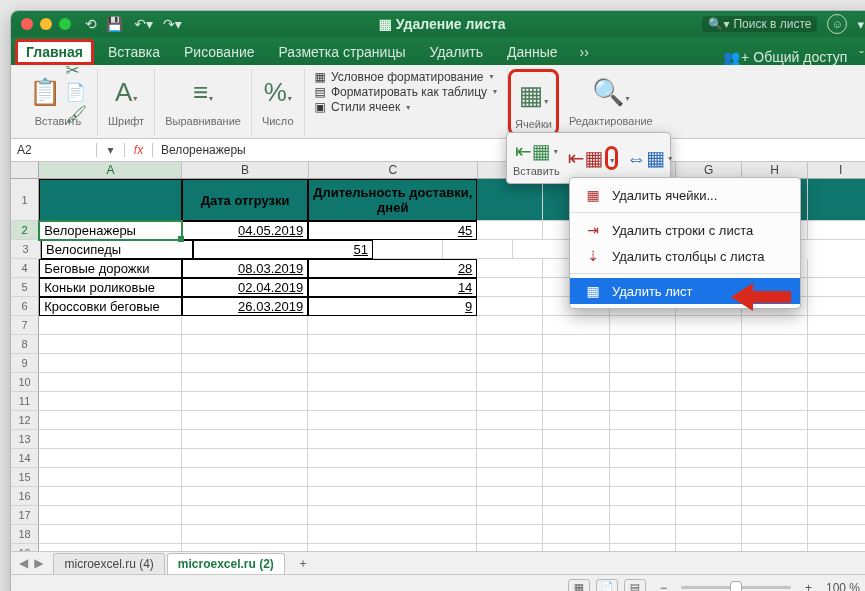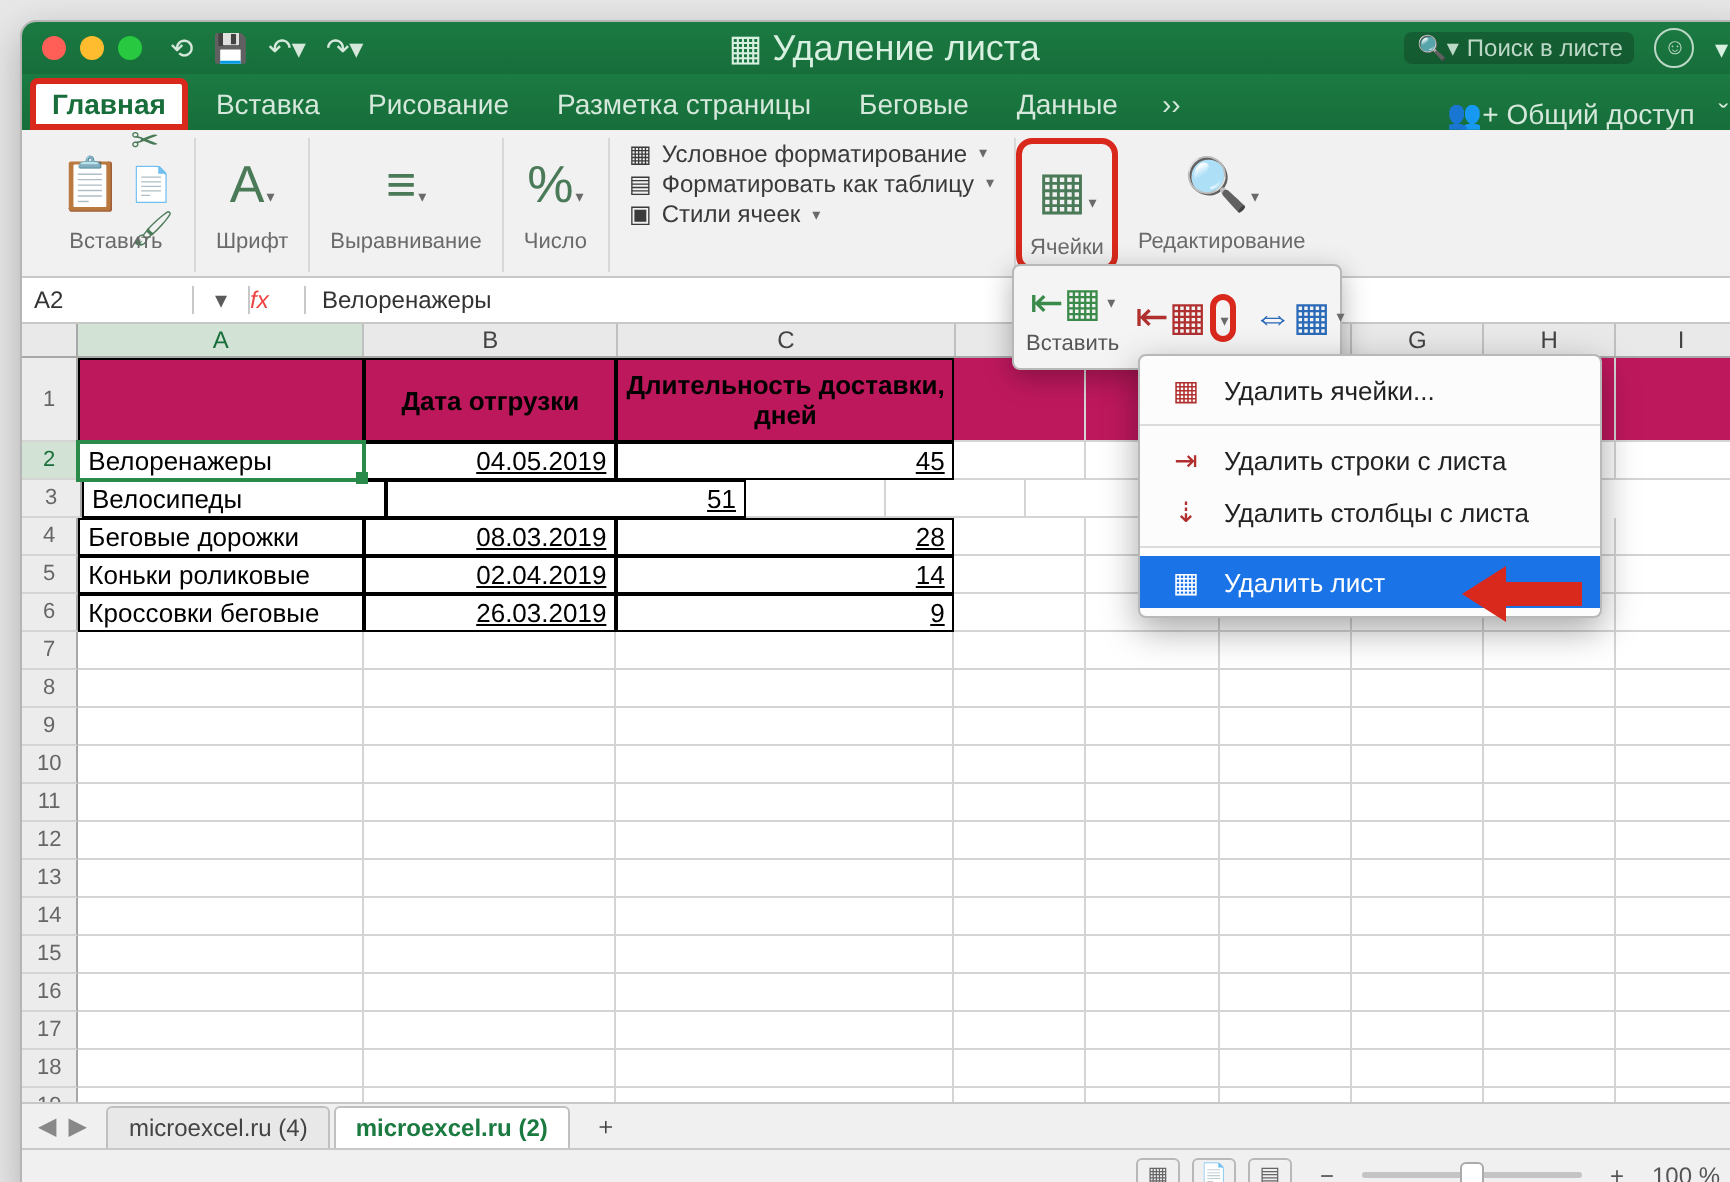--- a/index.html
+++ b/index.html
@@ -6,21 +6,21 @@
   body { background: #e8e8e8; padding: 10px; }
   .window { width: 865px; height: 591px; background: #fff; border: 1px solid #b5b5b5; border-radius: 8px; box-shadow: 0 6px 20px rgba(0,0,0,.25); overflow: hidden; display: flex; flex-direction: column; position: relative; }
 
   
   .titlebar { height: 26px; background: linear-gradient(#1b7a42, #176e3a); display: flex; align-items: center; padding: 0 10px; color: #d8f0e0; font-size: 13px; }
   .traffic { display: flex; gap: 7px; margin-right: 14px; }
   .traffic span { width: 12px; height: 12px; border-radius: 50%; }
   .tr { background: #ff5f57; } .ty { background: #febc2e; } .tg { background: #28c840; }
   .qat { display: flex; gap: 10px; align-items: center; }
   .qat-icon { color: #d5e8db; font-size: 14px; }
-  .title-center { flex: 1; text-align: center; font-size: 18px; }
+  .title-center { flex: 1; text-align: center; font-size: 14px; font-weight: bold; }
   .title-right { display: flex; align-items: center; gap: 10px; }
   .search-box { display: flex; align-items: center; gap: 4px; background: rgba(0,0,0,.2); border-radius: 4px; padding: 1px 6px; font-size: 12px; color: #bcd8c6; }
   .smiley { width: 20px; height: 20px; border: 1px solid #bcd8c6; border-radius: 50%; display: flex; align-items: center; justify-content: center; font-size: 11px; color: #bcd8c6; }
 
   
   .tabs { height: 28px; background: linear-gradient(#1b7a42, #176e3a); display: flex; align-items: flex-end; padding: 0 10px 0 4px; color: #d5e8db; font-size: 14px; gap: 4px; }
   .tab { padding: 5px 10px; cursor: pointer; }
   .tab.active { background: #fff; color: #176e3a; font-weight: 600; border-radius: 4px 4px 0 0; }
   .tab-highlight { border: 3px solid #d9291c; border-radius: 6px; padding: 2px 8px; }
   .tab-more { color: #d5e8db; padding: 5px 8px; }
@@ -36,38 +36,38 @@
   .med-icon { font-size: 17px; color: #4a7a57; }
   .drop-arrow { font-size: 8px; color: #6a6a6a; margin-left: 1px; }
   .sub-item { display: flex; align-items: center; gap: 5px; font-size: 12px; color: #3a3a3a; height: 17px; }
   .stacked { display: flex; flex-direction: column; justify-content: center; gap: 1px; height: 46px; }
   .cells-highlight { border: 3px solid #d9291c; border-radius: 8px; padding: 0 4px; }
 
   
   .formula-bar { height: 23px; display: flex; align-items: center; border-bottom: 1px solid #c8c8c8; font-size: 12px; color: #333; }
   .name-box { width: 86px; padding: 0 6px; border-right: 1px solid #c8c8c8; }
   .fb-btn { width: 28px; text-align: center; border-right: 1px solid #c8c8c8; color: #5a5a5a; }
-  .fx { width: 28px; font-style: italic; color: #ef4444; border-right: 1px solid #c8c8c8; }
+  .fx { width: 28px; text-align: center; font-style: italic; color: #ef4444; border-right: 1px solid #c8c8c8; }
   .fb-input { flex: 1; padding: 0 8px; }
 
   
   .grid-area { flex: 1; display: flex; flex-direction: column; overflow: hidden; position: relative; }
   .col-headers { display: flex; height: 17px; background: #e9e9e9; border-bottom: 1px solid #a8a8a8; font-size: 12px; color: #444; }
   .corner { width: 30px; border-right: 1px solid #a8a8a8; }
   .ch { text-align: center; border-right: 1px solid #c0c0c0; line-height: 17px; }
   .ch.active { background: #d2e3d6; color: #176e3a; }
   .rows { flex: 1; display: flex; flex-direction: column; overflow: hidden; }
   .row { display: flex; height: 19px; }
   .row.header-row { height: 42px; }
   .rh { width: 30px; text-align: center; font-size: 11px; color: #666; border-right: 1px solid #a8a8a8; border-bottom: 1px solid #d4d4d4; background: #ececec; line-height: 19px; }
   .row.header-row .rh { line-height: 42px; }
   .rh.active { background: #d2e3d6; color: #176e3a; }
   .cell { border-right: 1px solid #d4d4d4; border-bottom: 1px solid #d4d4d4; font-size: 13px; padding: 0 4px; display: flex; align-items: center; }
   .bordered { border: 1px solid #000; }
-  .row.header-row .cell { background: #be185d; font-weight: 600; justify-content: center; text-align: center; }
+  .row.header-row .cell { background: #0f766e; font-weight: 600; justify-content: center; text-align: center; }
   .cell.num { justify-content: flex-end; text-decoration: underline; }
   .cell.selected { outline: 2px solid #2a8a4a; outline-offset: -1px; position: relative; }
   .cell.selected::after { content: ""; position: absolute; right: -3px; bottom: -3px; width: 6px; height: 6px; background: #2a8a4a; }
   
   .cA { width: 152px; } .cB { width: 134px; } .cC { width: 180px; } .cD,.cE,.cF,.cG,.cH,.cI { width: 70px; }
 
   
   .popup { position: absolute; top: 121px; left: 495px; width: 165px; background: #f4f4f4; border: 1px solid #b8b8b8; border-radius: 4px; box-shadow: 0 4px 14px rgba(0,0,0,.3); z-index: 10; padding: 6px; display: flex; align-items: center; gap: 8px; }
   .popup-col { display: flex; flex-direction: column; align-items: center; gap: 2px; }
   .popup-col-top { display: flex; align-items: center; gap: 2px; }
@@ -125,21 +125,21 @@
       <div class="smiley">☺</div>
       <span>▾</span>
     </div>
   </div>
 
   <div class="tabs">
     <div class="tab active tab-highlight">Главная</div>
     <div class="tab">Вставка</div>
     <div class="tab">Рисование</div>
     <div class="tab">Разметка страницы</div>
-    <div class="tab">Беговые</div>
+    <div class="tab">Удалить</div>
     <div class="tab">Данные</div>
     <div class="tab-more">››</div>
     <div class="tabs-right">
       <span>👥+</span>
       <span>Общий доступ</span>
       <span style="margin-left:8px">ˇ</span>
     </div>
   </div>
 
   <div class="ribbon">

